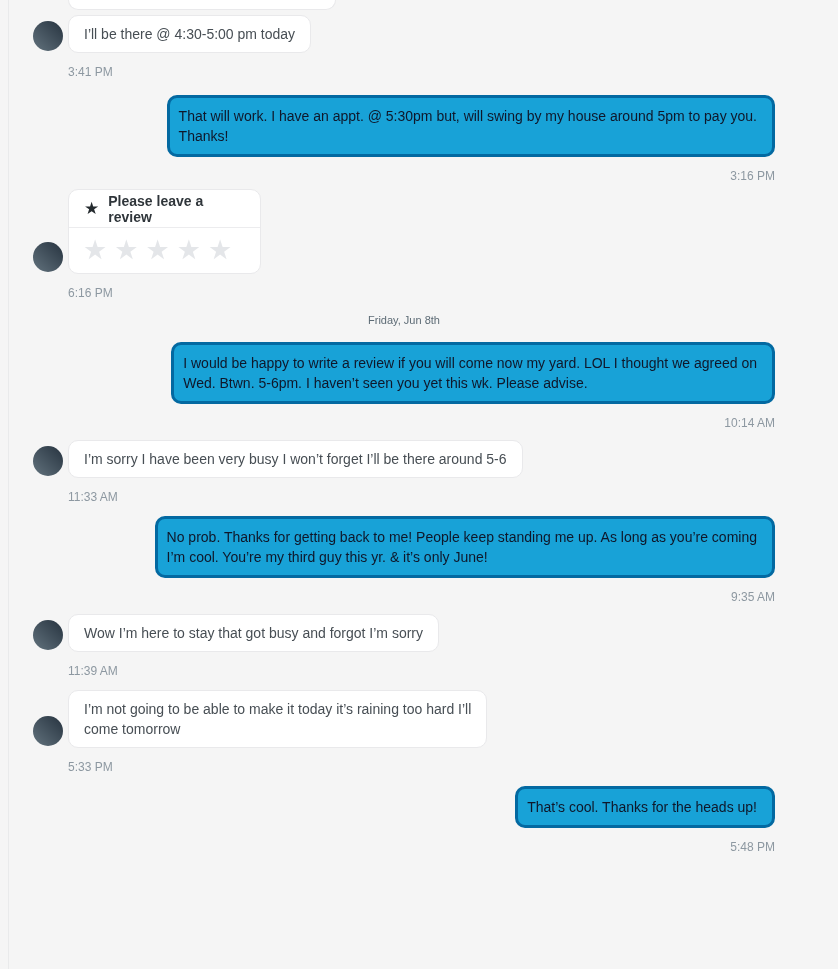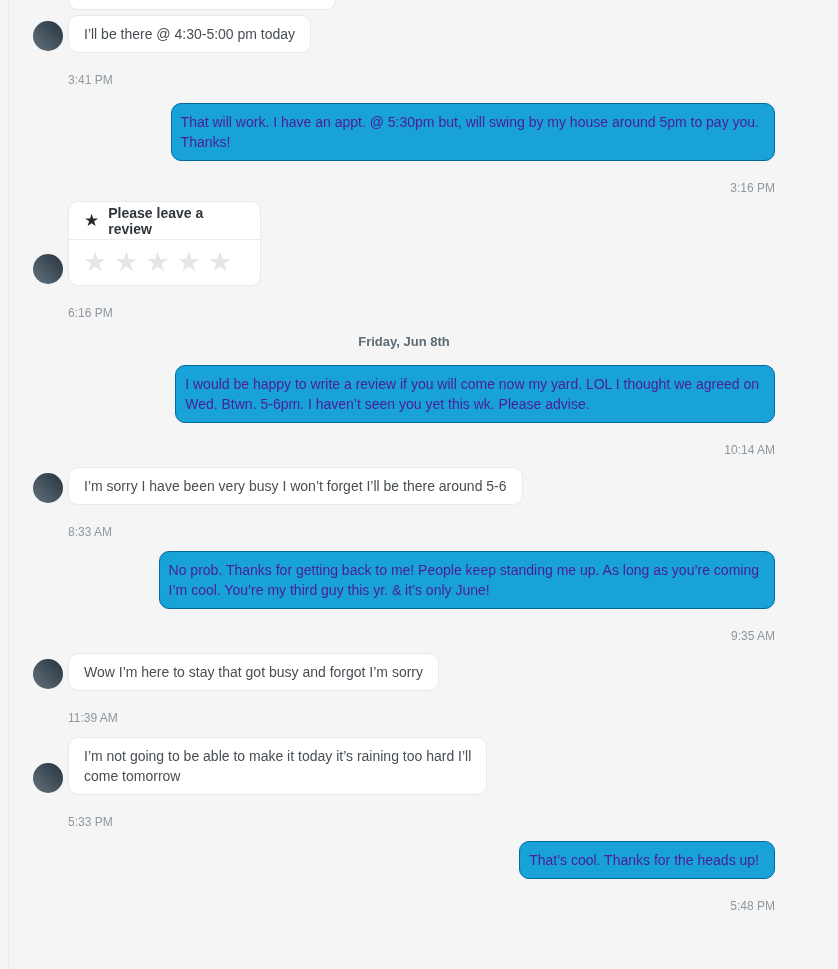--- a/index.html
+++ b/index.html
@@ -33,53 +33,53 @@
     box-sizing:border-box;
     padding:8px 15px;
     font-size:14px;line-height:20px;
     border-radius:10px;
     white-space:pre-line;
   }
   .bubble.incoming{
     background:#ffffff;border:1px solid #e9e9eb;color:#474e54;
   }
   .bubble.outgoing{
-    background:#18a2d7;border:1px solid #0369a1;color:#4c1d95;padding-left:9px;
+    background:#18a2d7;border:3px solid #0369a1;color:#0f172a;padding-left:9px;
   }
   .timestamp{
     font-size:12px;color:#8d98a1;height:14px;line-height:14px;
   }
   .timestamp.left{margin-left:35px;text-align:left;}
   .timestamp.right{text-align:right;}
   .partial-bubble-top{
     margin-left:35px;width:268px;height:10px;
     background:#fff;border:1px solid #e9e9eb;border-top:none;
     border-radius:0 0 10px 10px;box-sizing:border-box;
   }
   .date-divider{
-    text-align:center;font-size:13px;font-weight:bold;color:#5d6b75;
+    text-align:center;font-size:11px;font-weight:normal;color:#5d6b75;
   }
   .review-card{
     width:193px;background:#fff;border:1px solid #e9e9eb;border-radius:10px;
     box-sizing:border-box;overflow:hidden;
   }
   .review-card .rc-header{
     display:flex;align-items:center;gap:9px;
     padding:9px 15px;height:38px;box-sizing:border-box;
     border-bottom:1px solid #ececee;
   }
   .rc-star-icon{font-size:17px;color:#242a2e;line-height:1;}
   .rc-title{font-size:14px;font-weight:bold;color:#2f353a;}
   .rc-stars{
     display:flex;align-items:center;gap:7px;
     padding:7px 14px;height:45px;box-sizing:border-box;
   }
   .rc-empty-star{font-size:27px;line-height:1;color:#e4e6e9;cursor:pointer;}
   
-  .mt5{margin-top:5px;}  .mt6{margin-top:6px;}  .mt8{margin-top:20px;}
+  .mt5{margin-top:5px;}  .mt6{margin-top:6px;}  .mt8{margin-top:12px;}
   .mt10{margin-top:10px;}.mt12{margin-top:12px;}.mt14{margin-top:14px;}
   .mt16{margin-top:16px;}
 </style>
 </head>
 <body>
 
 <div class="chat-viewport">
   <div class="left-rule"></div>
 
   <div class="chat-scroll">
@@ -122,21 +122,21 @@
     <div class="row right mt16">
       <div class="bubble outgoing">I would be happy to write a review if you will come now my yard. LOL I thought we agreed on
 Wed. Btwn. 5-6pm. I haven’t seen you yet this wk. Please advise.</div>
     </div>
     <div class="timestamp right mt8">10:14 AM</div>
 
     <div class="row left mt10">
       <div class="avatar"></div>
       <div class="bubble incoming">I’m sorry I have been very busy I won’t forget I’ll be there around 5-6</div>
     </div>
-    <div class="timestamp left mt8">8:33 AM</div>
+    <div class="timestamp left mt8">11:33 AM</div>
 
     <div class="row right mt12">
       <div class="bubble outgoing">No prob. Thanks for getting back to me! People keep standing me up. As long as you’re coming
 I’m cool. You’re my third guy this yr. &amp; it’s only June!</div>
     </div>
     <div class="timestamp right mt8">9:35 AM</div>
 
     <div class="row left mt10">
       <div class="avatar"></div>
       <div class="bubble incoming">Wow I’m here to stay that got busy and forgot I’m sorry</div>

